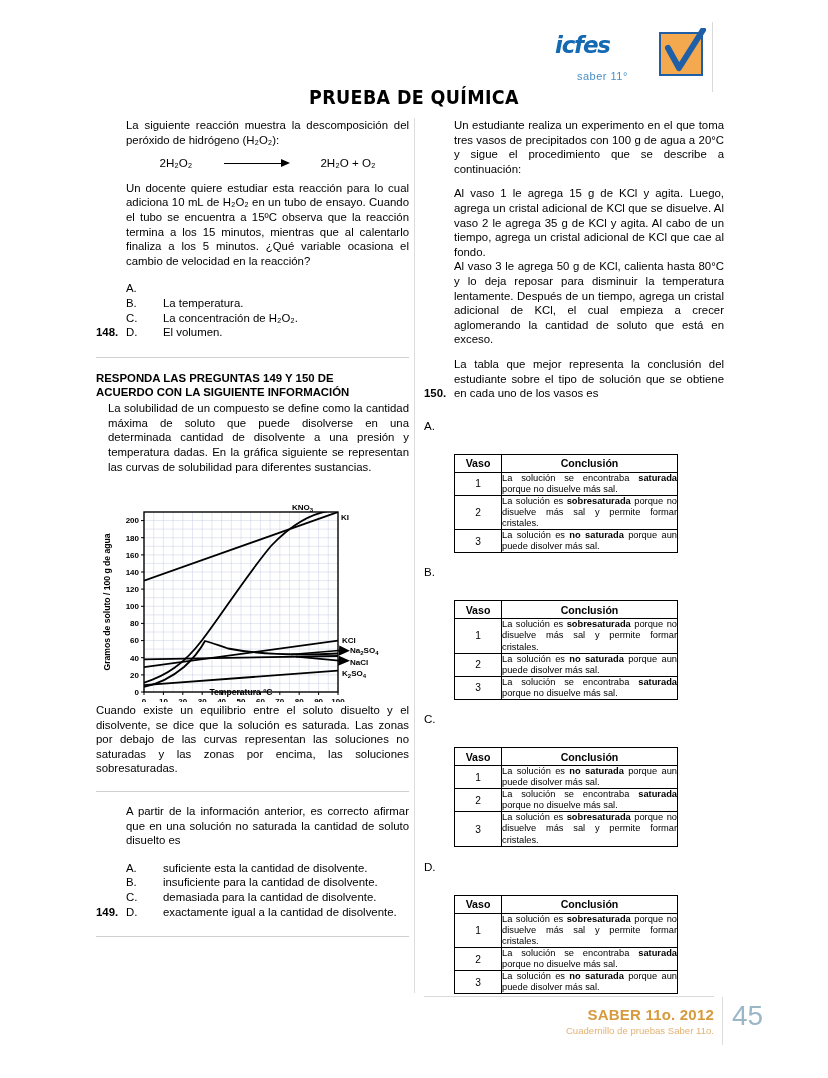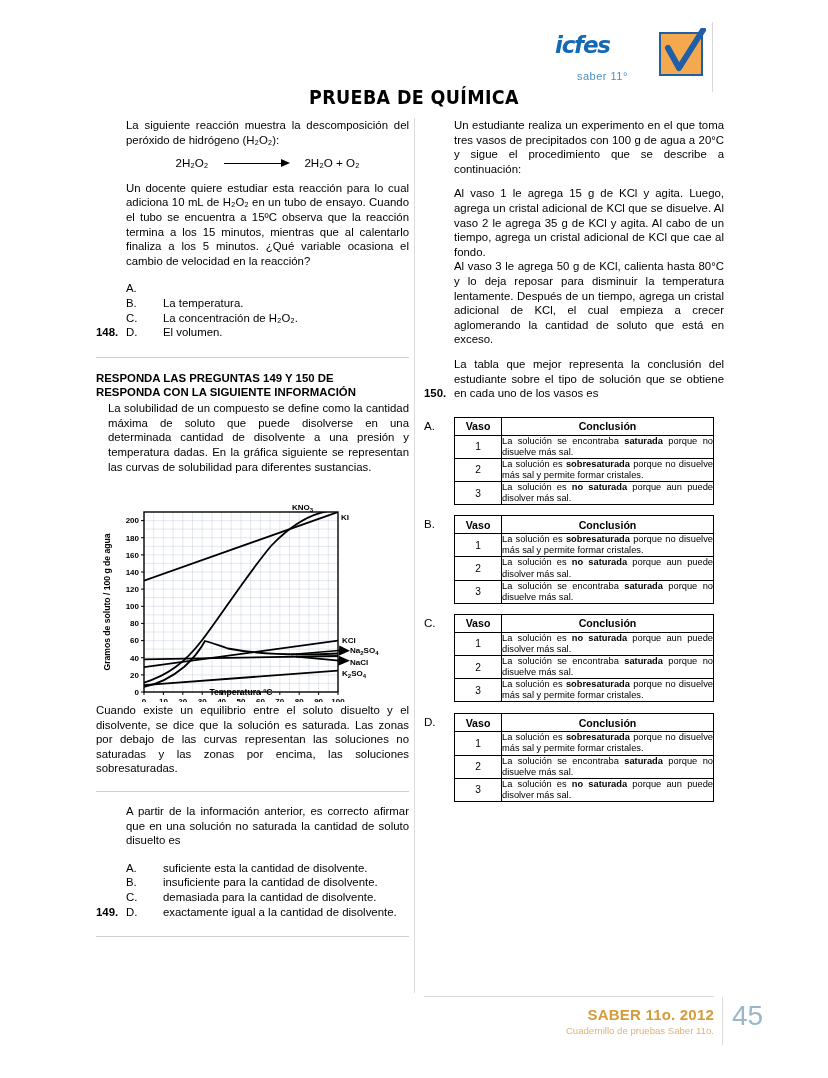--- a/index.html
+++ b/index.html
@@ -121,21 +121,21 @@
   }
   .qbody p { margin: 0; }
   .qbody p + p { margin-top: 10px; }
 
   .eq {
     margin: 9px 0 10px 0;
     font-size: 11.6px;
     display: flex;
     align-items: center;
     justify-content: center;
-    gap: 0px;
+    gap: 16px;
   }
   .eq .lhs { margin-right: 16px; }
   .eq .rhs { margin-left: 14px; }
   .arrow {
     position: relative;
     width: 66px; height: 9px;
     display: inline-block;
   }
   .arrow::before {
     content: "";
@@ -209,23 +209,24 @@
     margin-top: 0px;
   }
   .ansletter {
     font-size: 11.6px;
     width: 30px;
     flex: 0 0 30px;
     padding-top: 2px;
   }
   table.anstable {
     border-collapse: collapse;
-    width: 260px;
+    width: 224px;
     table-layout: fixed;
     border: 1.4px solid #000;
+    margin-top: 37px;
   }
   table.anstable th,
   table.anstable td {
     border: 1px solid #000;
     padding: 0;
     vertical-align: middle;
   }
   table.anstable thead th {
     font-size: 10.6px;
     font-weight: bold;
@@ -335,21 +336,21 @@
             <span class="txt">El volumen.</span>
           </div>
         </div>
       </div>
     </div>
 
     <div class="hr" style="margin-top:17px;"></div>
 
     <div style="margin-top:13px;">
       <div class="info-head">RESPONDA LAS PREGUNTAS 149 Y 150 DE</div>
-      <div class="info-head">RESPONDA CON LA SIGUIENTE INFORMACIÓN</div>
+      <div class="info-head">ACUERDO CON LA SIGUIENTE INFORMACIÓN</div>
       <div class="info-body">La solubilidad de un compuesto se define como la cantidad máxima de soluto que puede disolverse en una determinada cantidad de disolvente a una presión y temperatura dadas. En la gráfica siguiente se representan las curvas de solubilidad para diferentes sustancias.</div>
     </div>
 
     <div id="chart-wrap">
       <svg width="313" height="222" viewBox="0 0 313 222">
 
         <defs>
           <clipPath id="plotclip">
               <rect x="48" y="32" width="194" height="180"></rect>
             </clipPath>

